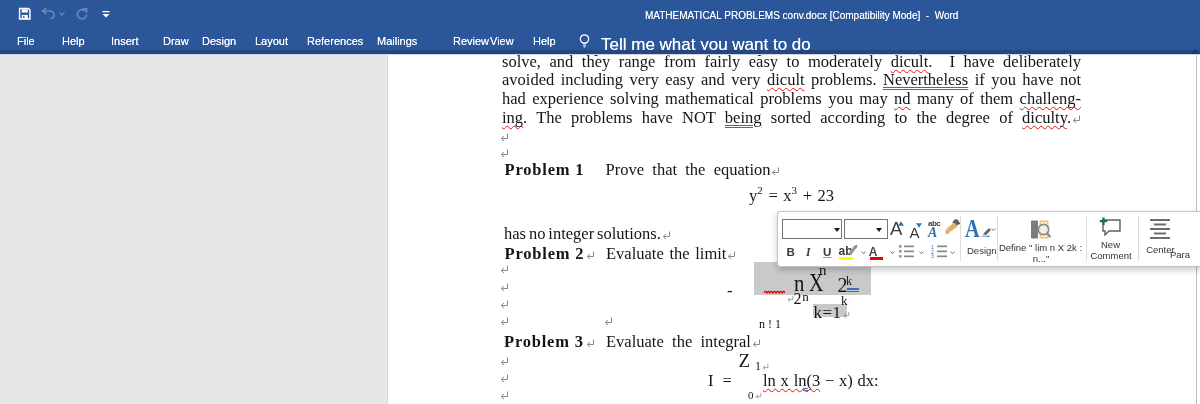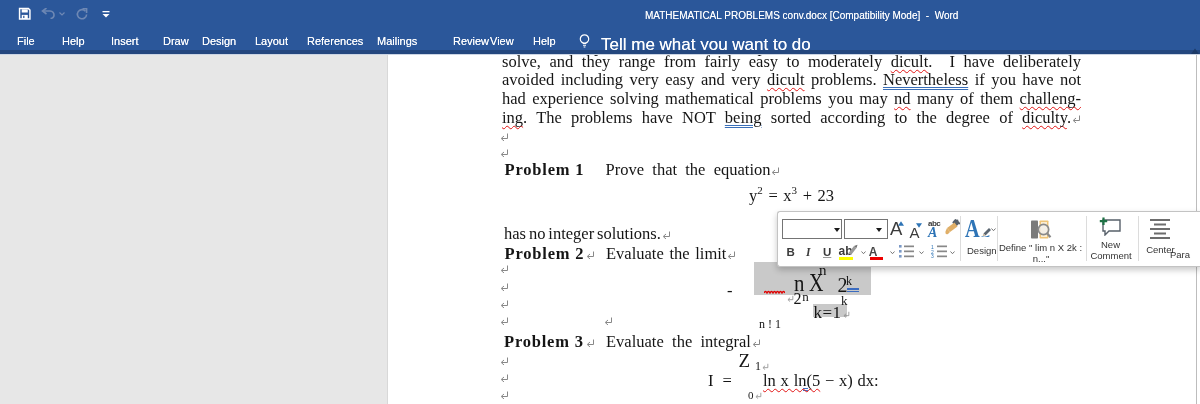--- a/index.html
+++ b/index.html
@@ -138,21 +138,21 @@
         <path d="M4 3 L1.2 5.5 L4 8" stroke="#888" fill="none"></path>
       </svg></div>
   <div class="abs doc" style="left:738.5px;top:350.2px;font-size:19px;">Z</div>
   <div class="abs doc" style="left:755px;top:358.5px;font-size:12px;">1<svg class="ret" width="7" height="7" viewBox="0 0 9 8" style="margin-left:1px">
         <path d="M7.5 0.5 V5.5 H2" stroke="#888" fill="none"></path>
         <path d="M4 3 L1.2 5.5 L4 8" stroke="#888" fill="none"></path>
       </svg></div>
   <div class="abs doc" style="left:708px;top:371px;word-spacing:5px;">I =</div>
   <div class="abs" style="left:803.3px;top:387.8px;width:5px;height:1.1px;background:#4472c4;"></div>
     <div class="abs" style="left:803.3px;top:389.7px;width:5px;height:1.1px;background:#4472c4;"></div>
-    <div class="abs doc" style="left:763px;top:371px;word-spacing:0.65px;"><span class="sqr">ln x ln(5</span> − x) dx:</div>
+    <div class="abs doc" style="left:763px;top:371px;word-spacing:0.65px;"><span class="sqr">ln x ln(3</span> − x) dx:</div>
   <div class="abs doc" style="left:748px;top:388.8px;font-size:11px;">0<svg class="ret" width="7" height="7" viewBox="0 0 9 8" style="margin-left:1px">
         <path d="M7.5 0.5 V5.5 H2" stroke="#888" fill="none"></path>
         <path d="M4 3 L1.2 5.5 L4 8" stroke="#888" fill="none"></path>
       </svg></div>
 </div>
 
 <div class="abs" id="grayarea"></div>
 <div class="abs" id="scrollline"></div>
 <div class="abs" id="titlebar">
 

